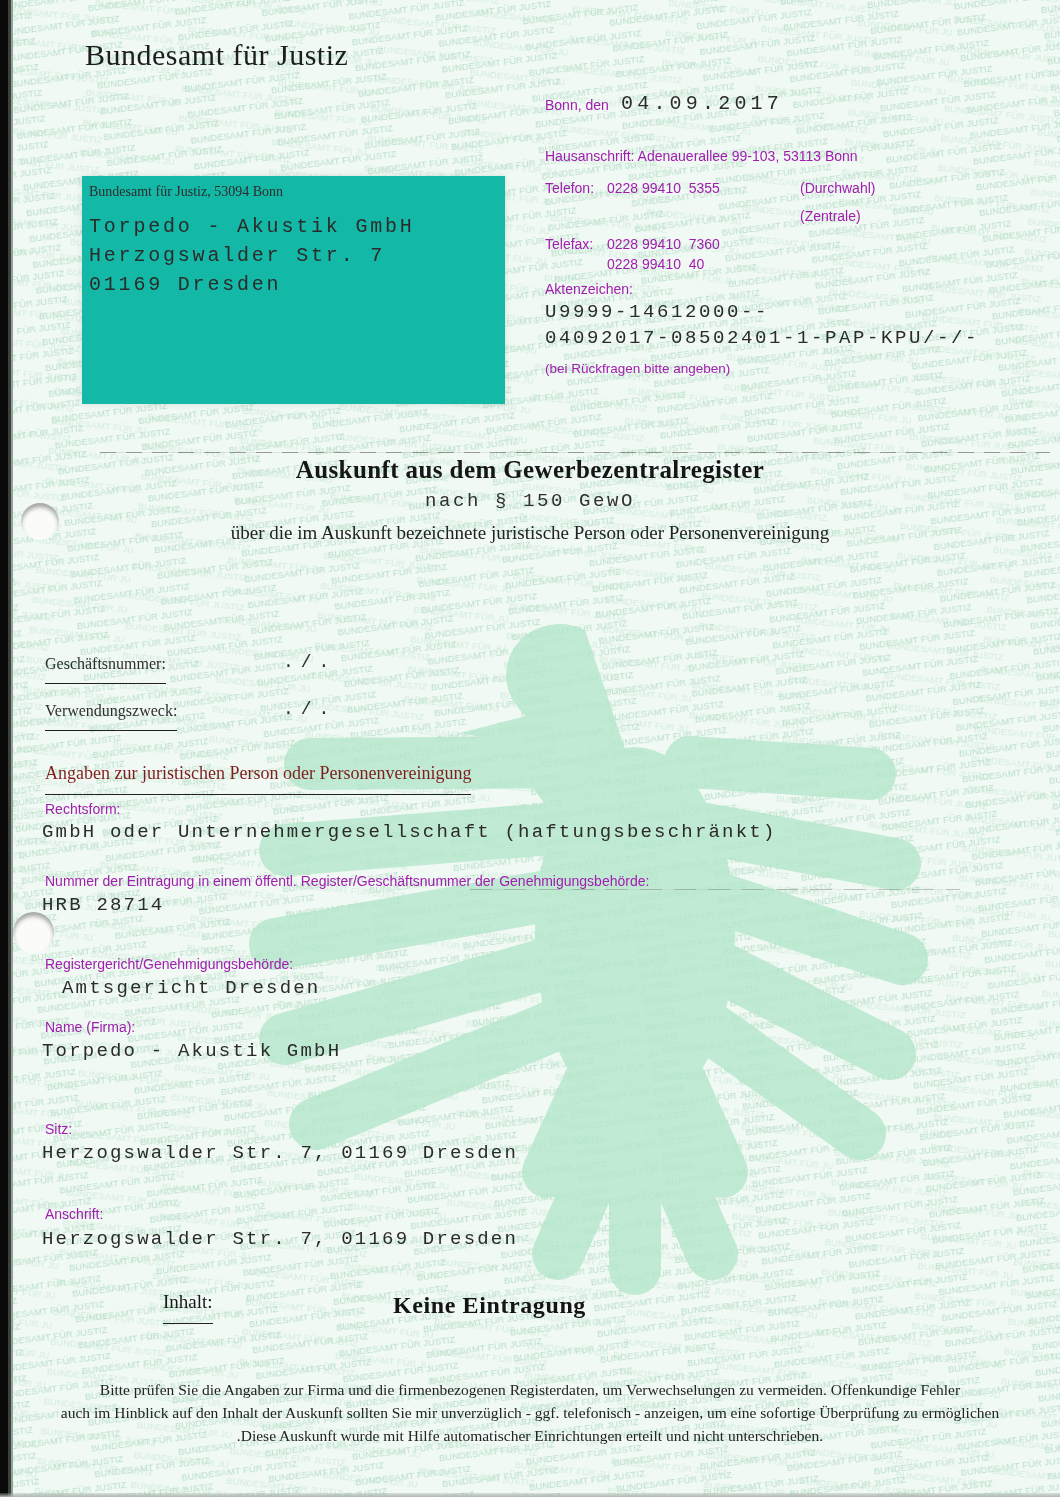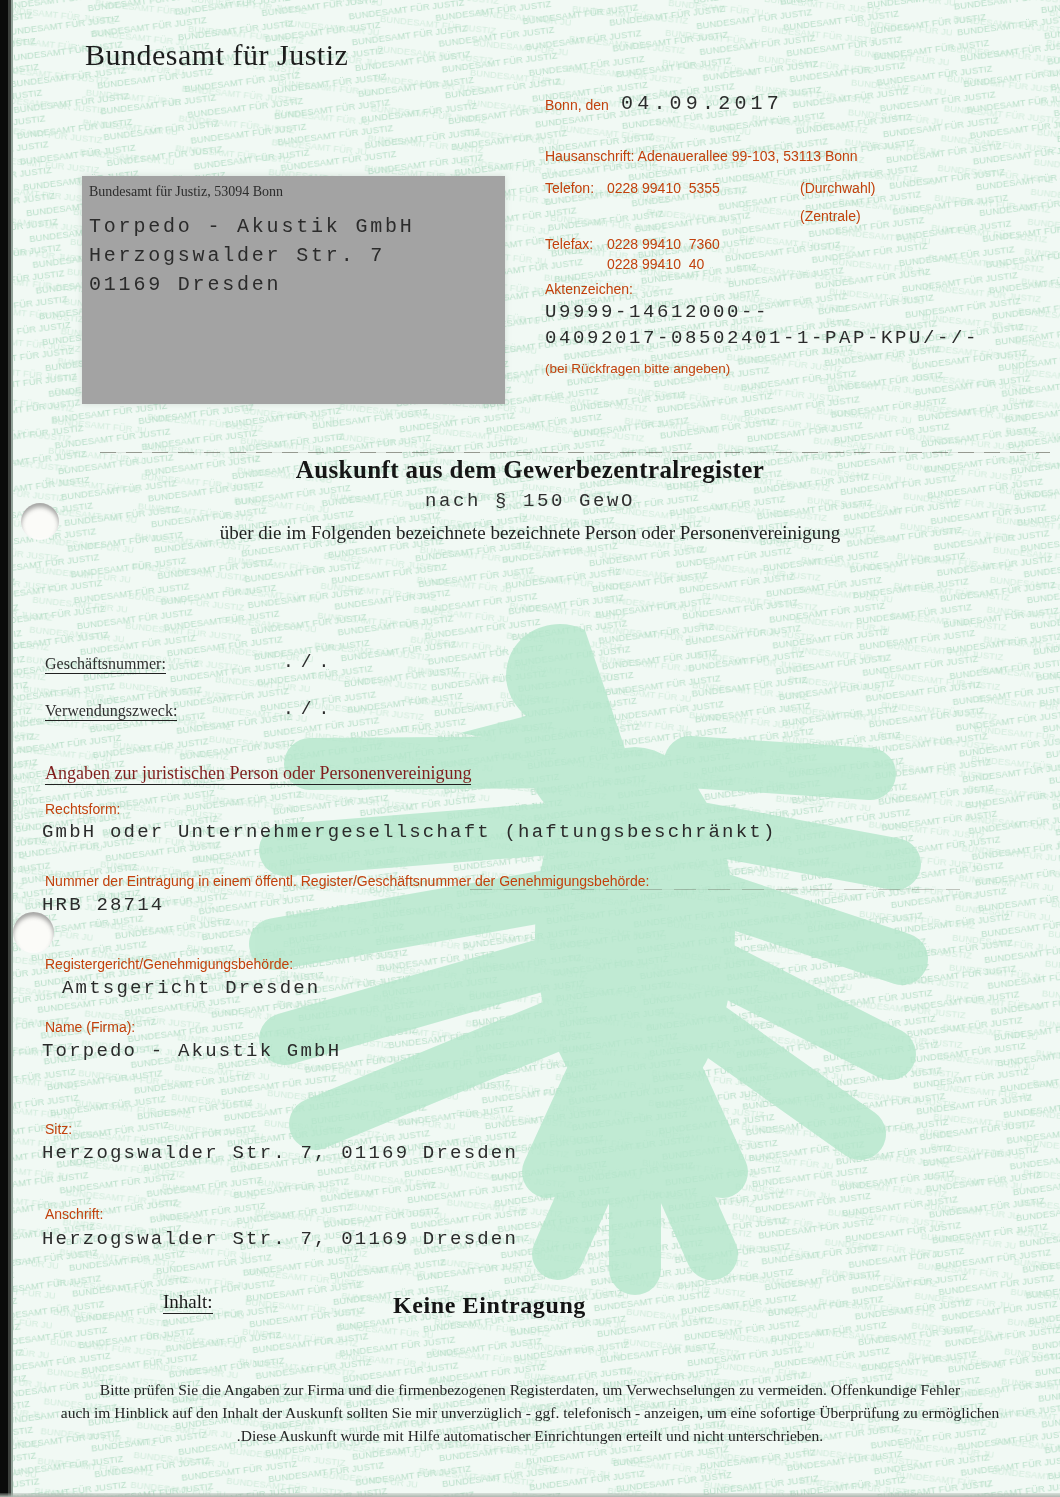--- a/index.html
+++ b/index.html
@@ -32,32 +32,32 @@
     background:repeating-linear-gradient(90deg,rgba(95,95,82,.35) 0 22px,rgba(95,95,82,.08) 22px 34px);
   }
   .hole{
     position:absolute;z-index:5;border-radius:50%;
     background:#fbfbf8;
     box-shadow:inset 0 4px 4px rgba(60,60,60,.45), inset 0 -1px 2px rgba(255,255,255,.8);
   }
   .abs{position:absolute;z-index:3;}
   .serif{font-family:"Liberation Serif",serif;}
   .mono{font-family:"Liberation Mono","DejaVu Sans Mono",monospace;color:#2b2b2b;}
-  .sans{font-family:"Liberation Sans",sans-serif;color:#c2410c;}
+  .sans{font-family:"Liberation Sans",sans-serif;color:#a21caf;}
   .keep-sp{white-space:pre;}
   .agency-title{font-size:30px;color:#1d1d1d;letter-spacing:.5px;}
   .addr-window{
     position:absolute;left:82px;top:176px;width:423px;height:228px;z-index:2;
-    background:#a3a3a3;box-shadow:0 0 6px rgba(120,140,128,.25);
+    background:#14b8a6;box-shadow:0 0 6px rgba(120,140,128,.25);
   }
   .sender-line{position:absolute;left:7px;top:8px;font-size:14px;color:#2c2c2c;}
   .recipient{position:absolute;left:7px;top:36px;font-size:20px;letter-spacing:2.8px;line-height:29px;}
   .val{font-size:19px;letter-spacing:2.2px;}
   .label{font-size:14px;}
-  .u{border-bottom:1px solid #222;padding-bottom:1px;}
+  .u{border-bottom:1px solid #222;padding-bottom:11px;}
   .title-main{font-size:25px;font-weight:bold;color:#161616;letter-spacing:.4px;}
   .title-sub{font-size:19px;letter-spacing:2.6px;color:#2f2f2f;}
   .title-desc{font-size:19px;color:#222;}
   .center-row{left:30px;width:1000px;text-align:center;}
   .footer{
     font-size:15.5px;line-height:23px;color:#232323;text-align:center;
   }
 </style>
 </head>
 <body>
@@ -144,21 +144,21 @@
   <div class="abs sans label" style="left:545px;top:236px;">Telefax:</div>
   <div class="abs sans label keep-sp" style="left:607px;top:236px;">0228 99410  7360</div>
 
   <div class="abs sans label" style="left:545px;top:281px;">Aktenzeichen:</div>
   <div class="abs mono" style="left:545px;top:301px;font-size:19px;letter-spacing:2.6px;">U9999-14612000--</div>
   <div class="abs mono" style="left:545px;top:327px;font-size:19px;letter-spacing:2.6px;">04092017-08502401-1-PAP-KPU/-/-</div>
   <div class="abs sans" style="left:545px;top:361px;font-size:13.5px;">(bei Rückfragen bitte angeben)</div>
 
   <div class="abs serif title-main center-row" style="top:456px;">Auskunft aus dem Gewerbezentralregister</div>
   <div class="abs mono title-sub center-row" style="top:490px;">nach § 150 GewO</div>
-  <div class="abs serif title-desc center-row" style="top:522px;">über die im Folgenden bezeichnete bezeichnete Person oder Personenvereinigung</div>
+  <div class="abs serif title-desc center-row" style="top:522px;">über die im Auskunft bezeichnete juristische Person oder Personenvereinigung</div>
 
   <div class="abs serif" style="left:45px;top:655px;font-size:16px;">
     <span class="u">Geschäftsnummer:</span>
   </div>
   <div class="abs mono" style="left:283px;top:652px;font-size:18px;letter-spacing:7px;">./.</div>
 
   <div class="abs serif" style="left:45px;top:702px;font-size:16px;">
     <span class="u">Verwendungszweck:</span>
   </div>
   <div class="abs mono" style="left:283px;top:699px;font-size:18px;letter-spacing:7px;">./.</div>

